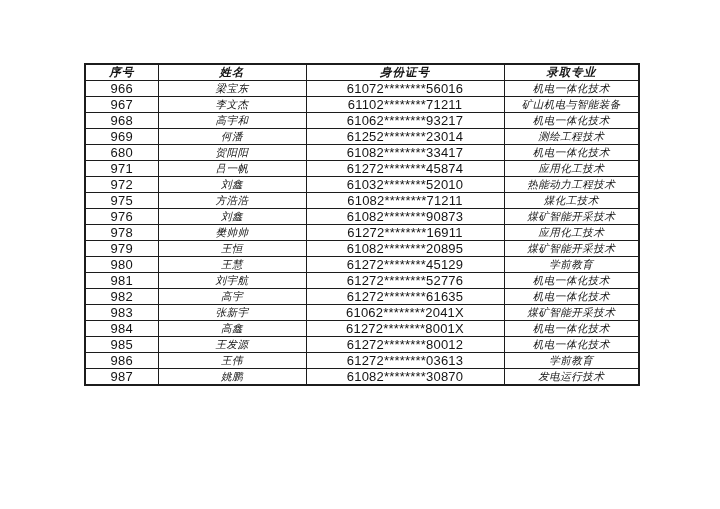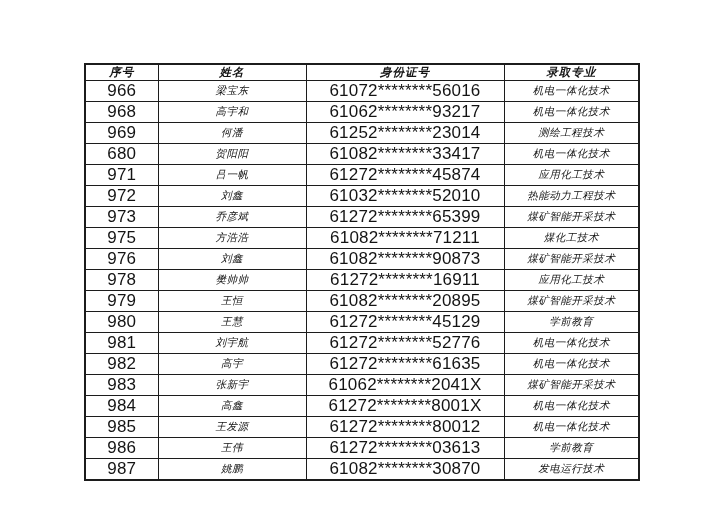--- a/index.html
+++ b/index.html
@@ -39,21 +39,21 @@
   th {
     font-family: "Liberation Serif", serif;
     font-style: italic;
     font-weight: bold;
     font-size: 11.5px;
     letter-spacing: 1px;
   }
   td.num {
     font-family: "Liberation Sans", sans-serif;
     font-style: normal;
-    font-size: 17px;
+    font-size: 13px;
     letter-spacing: 0.2px;
   }
   td.cjk {
     font-family: Liberation Sans, sans-serif;
     font-style: italic;
     font-size: 10.5px;
     letter-spacing: 0.5px;
   }
 </style>
 </head>
@@ -76,20 +76,26 @@
       </tr>
     </thead>
     <tbody id="roster-body">
         <tr>
           <td class="num">966</td>
           <td class="cjk">梁宝东</td>
           <td class="num">61072********56016</td>
           <td class="cjk">机电一体化技术</td>
         </tr>
         <tr>
+          <td class="num">967</td>
+          <td class="cjk">李文杰</td>
+          <td class="num">61102********71211</td>
+          <td class="cjk">矿山机电与智能装备</td>
+        </tr>
+        <tr>
           <td class="num">968</td>
           <td class="cjk">高宇和</td>
           <td class="num">61062********93217</td>
           <td class="cjk">机电一体化技术</td>
         </tr>
         <tr>
           <td class="num">969</td>
           <td class="cjk">何潘</td>
           <td class="num">61252********23014</td>
           <td class="cjk">测绘工程技术</td>
@@ -104,26 +110,20 @@
           <td class="num">971</td>
           <td class="cjk">吕一帆</td>
           <td class="num">61272********45874</td>
           <td class="cjk">应用化工技术</td>
         </tr>
         <tr>
           <td class="num">972</td>
           <td class="cjk">刘鑫</td>
           <td class="num">61032********52010</td>
           <td class="cjk">热能动力工程技术</td>
-        </tr>
-        <tr>
-          <td class="num">973</td>
-          <td class="cjk">乔彦斌</td>
-          <td class="num">61272********65399</td>
-          <td class="cjk">煤矿智能开采技术</td>
         </tr>
         <tr>
           <td class="num">975</td>
           <td class="cjk">方浩浩</td>
           <td class="num">61082********71211</td>
           <td class="cjk">煤化工技术</td>
         </tr>
         <tr>
           <td class="num">976</td>
           <td class="cjk">刘鑫</td>

